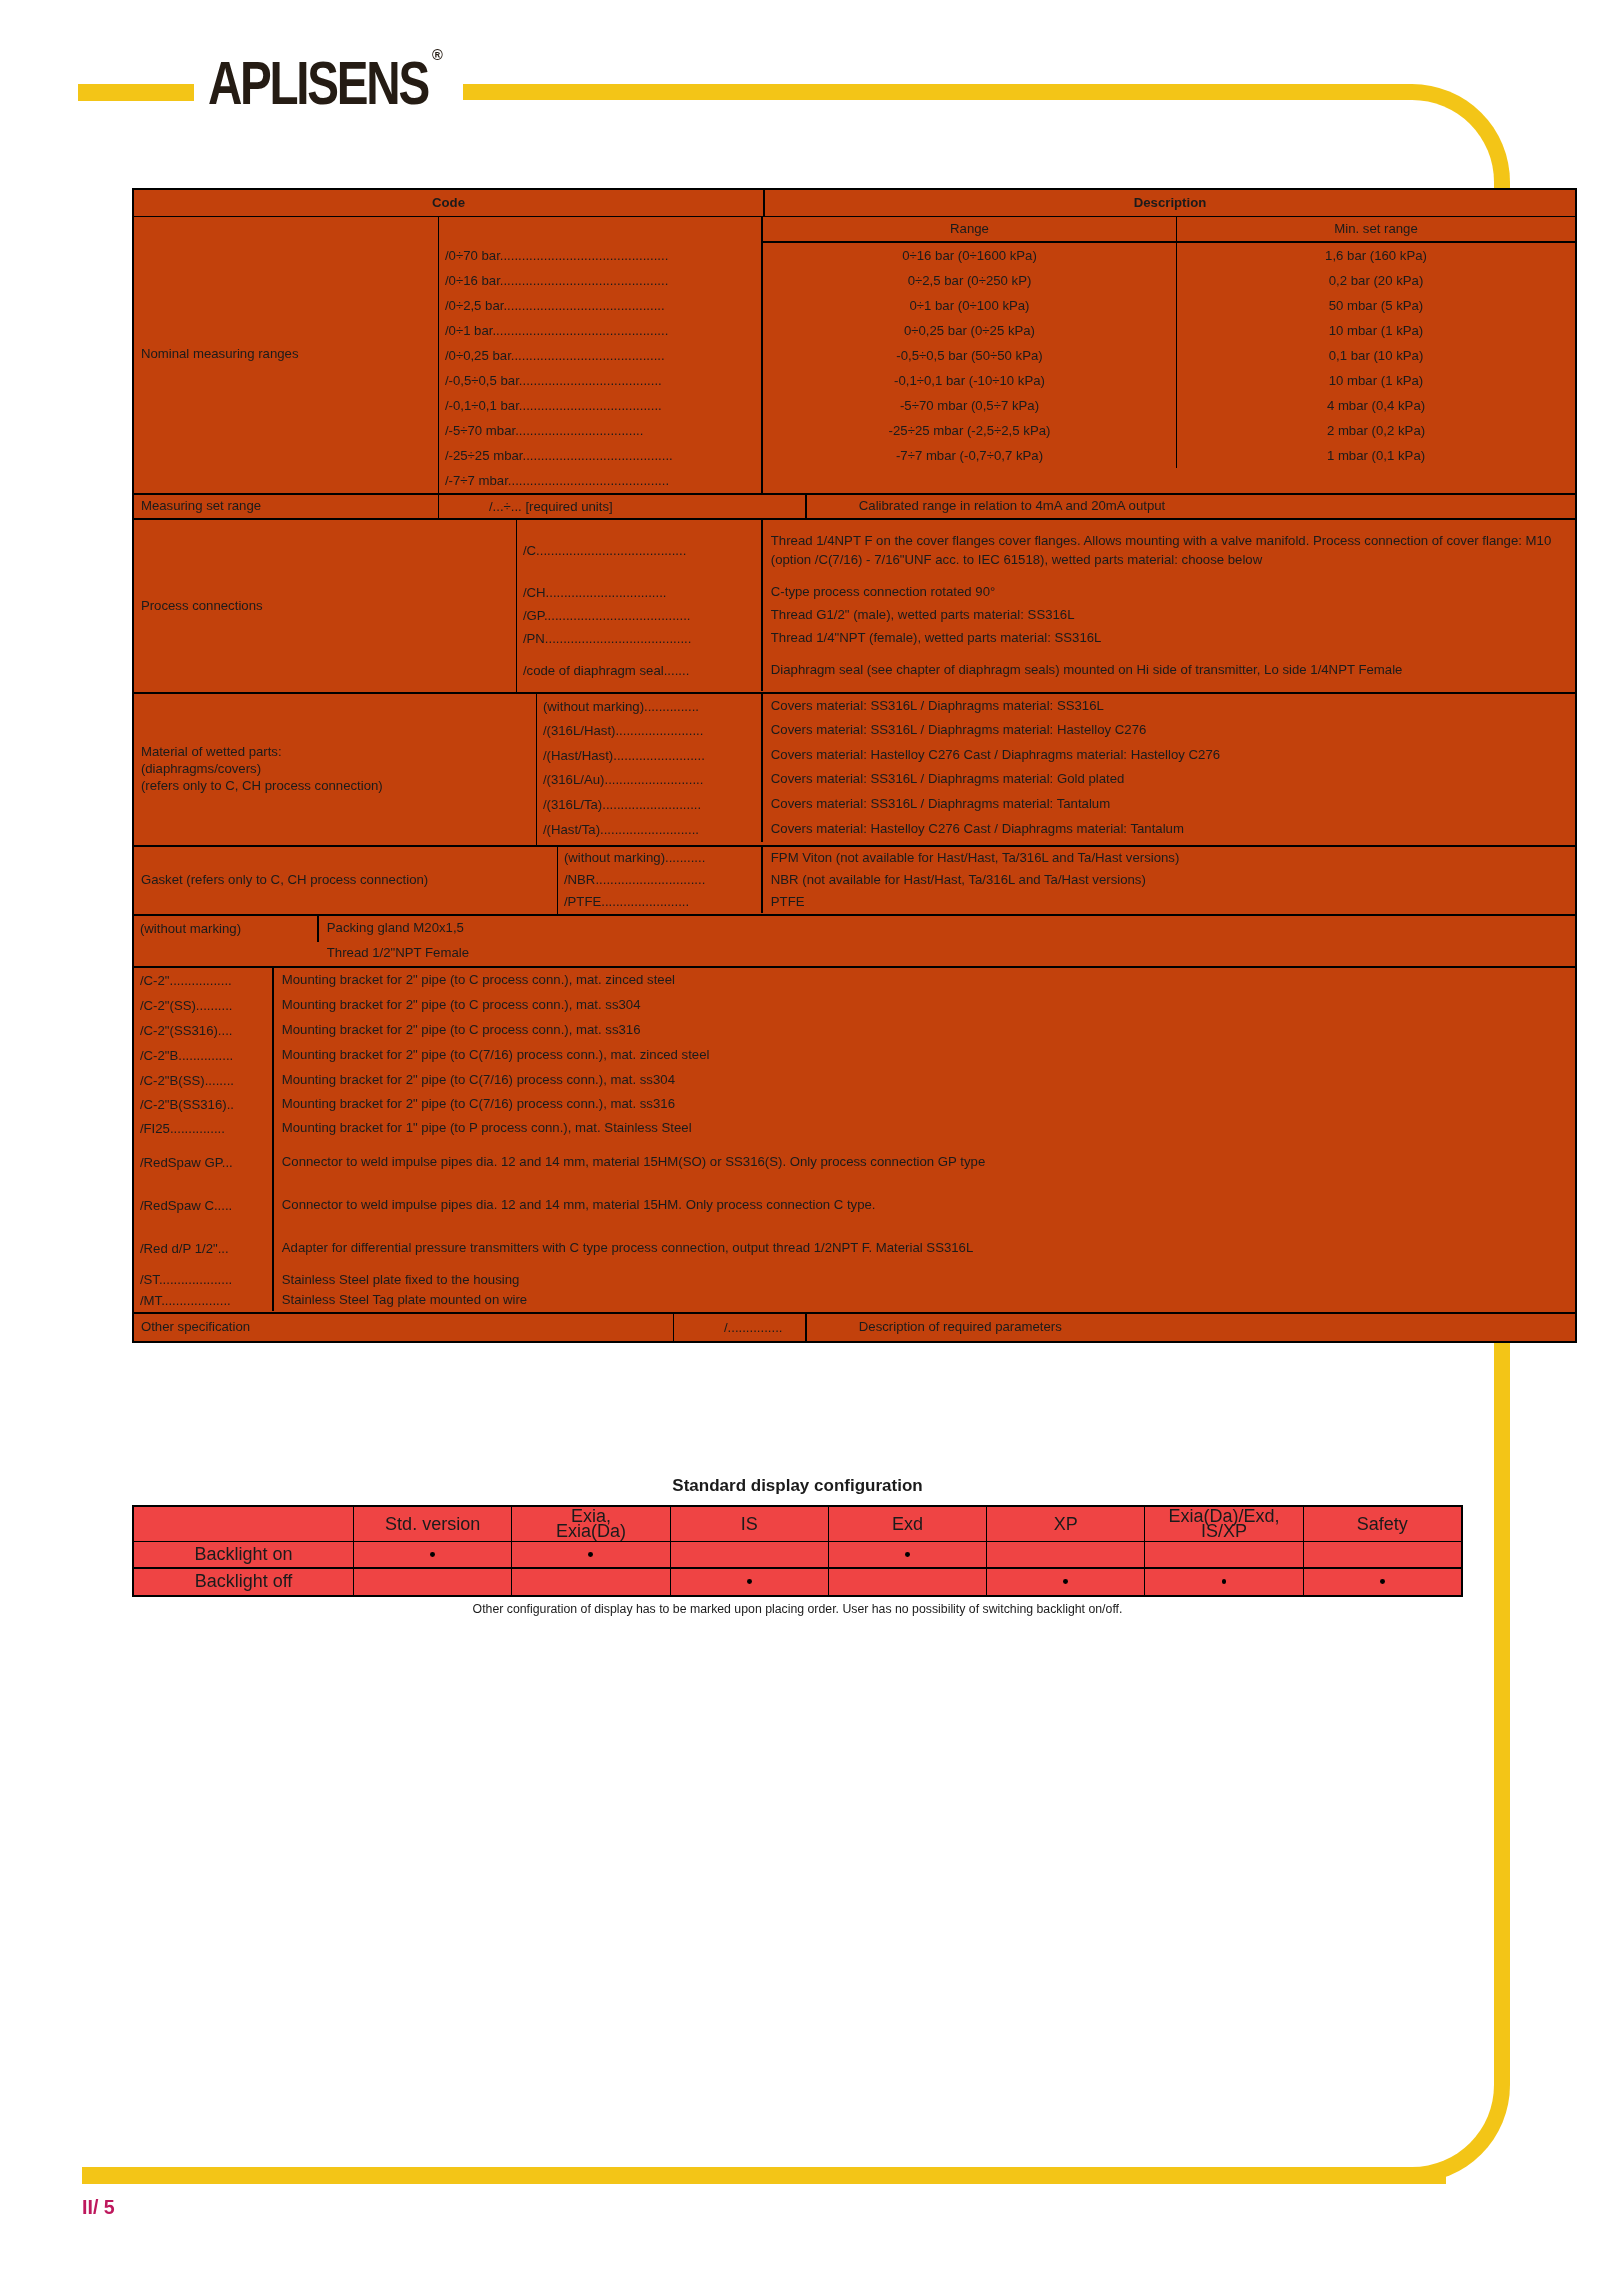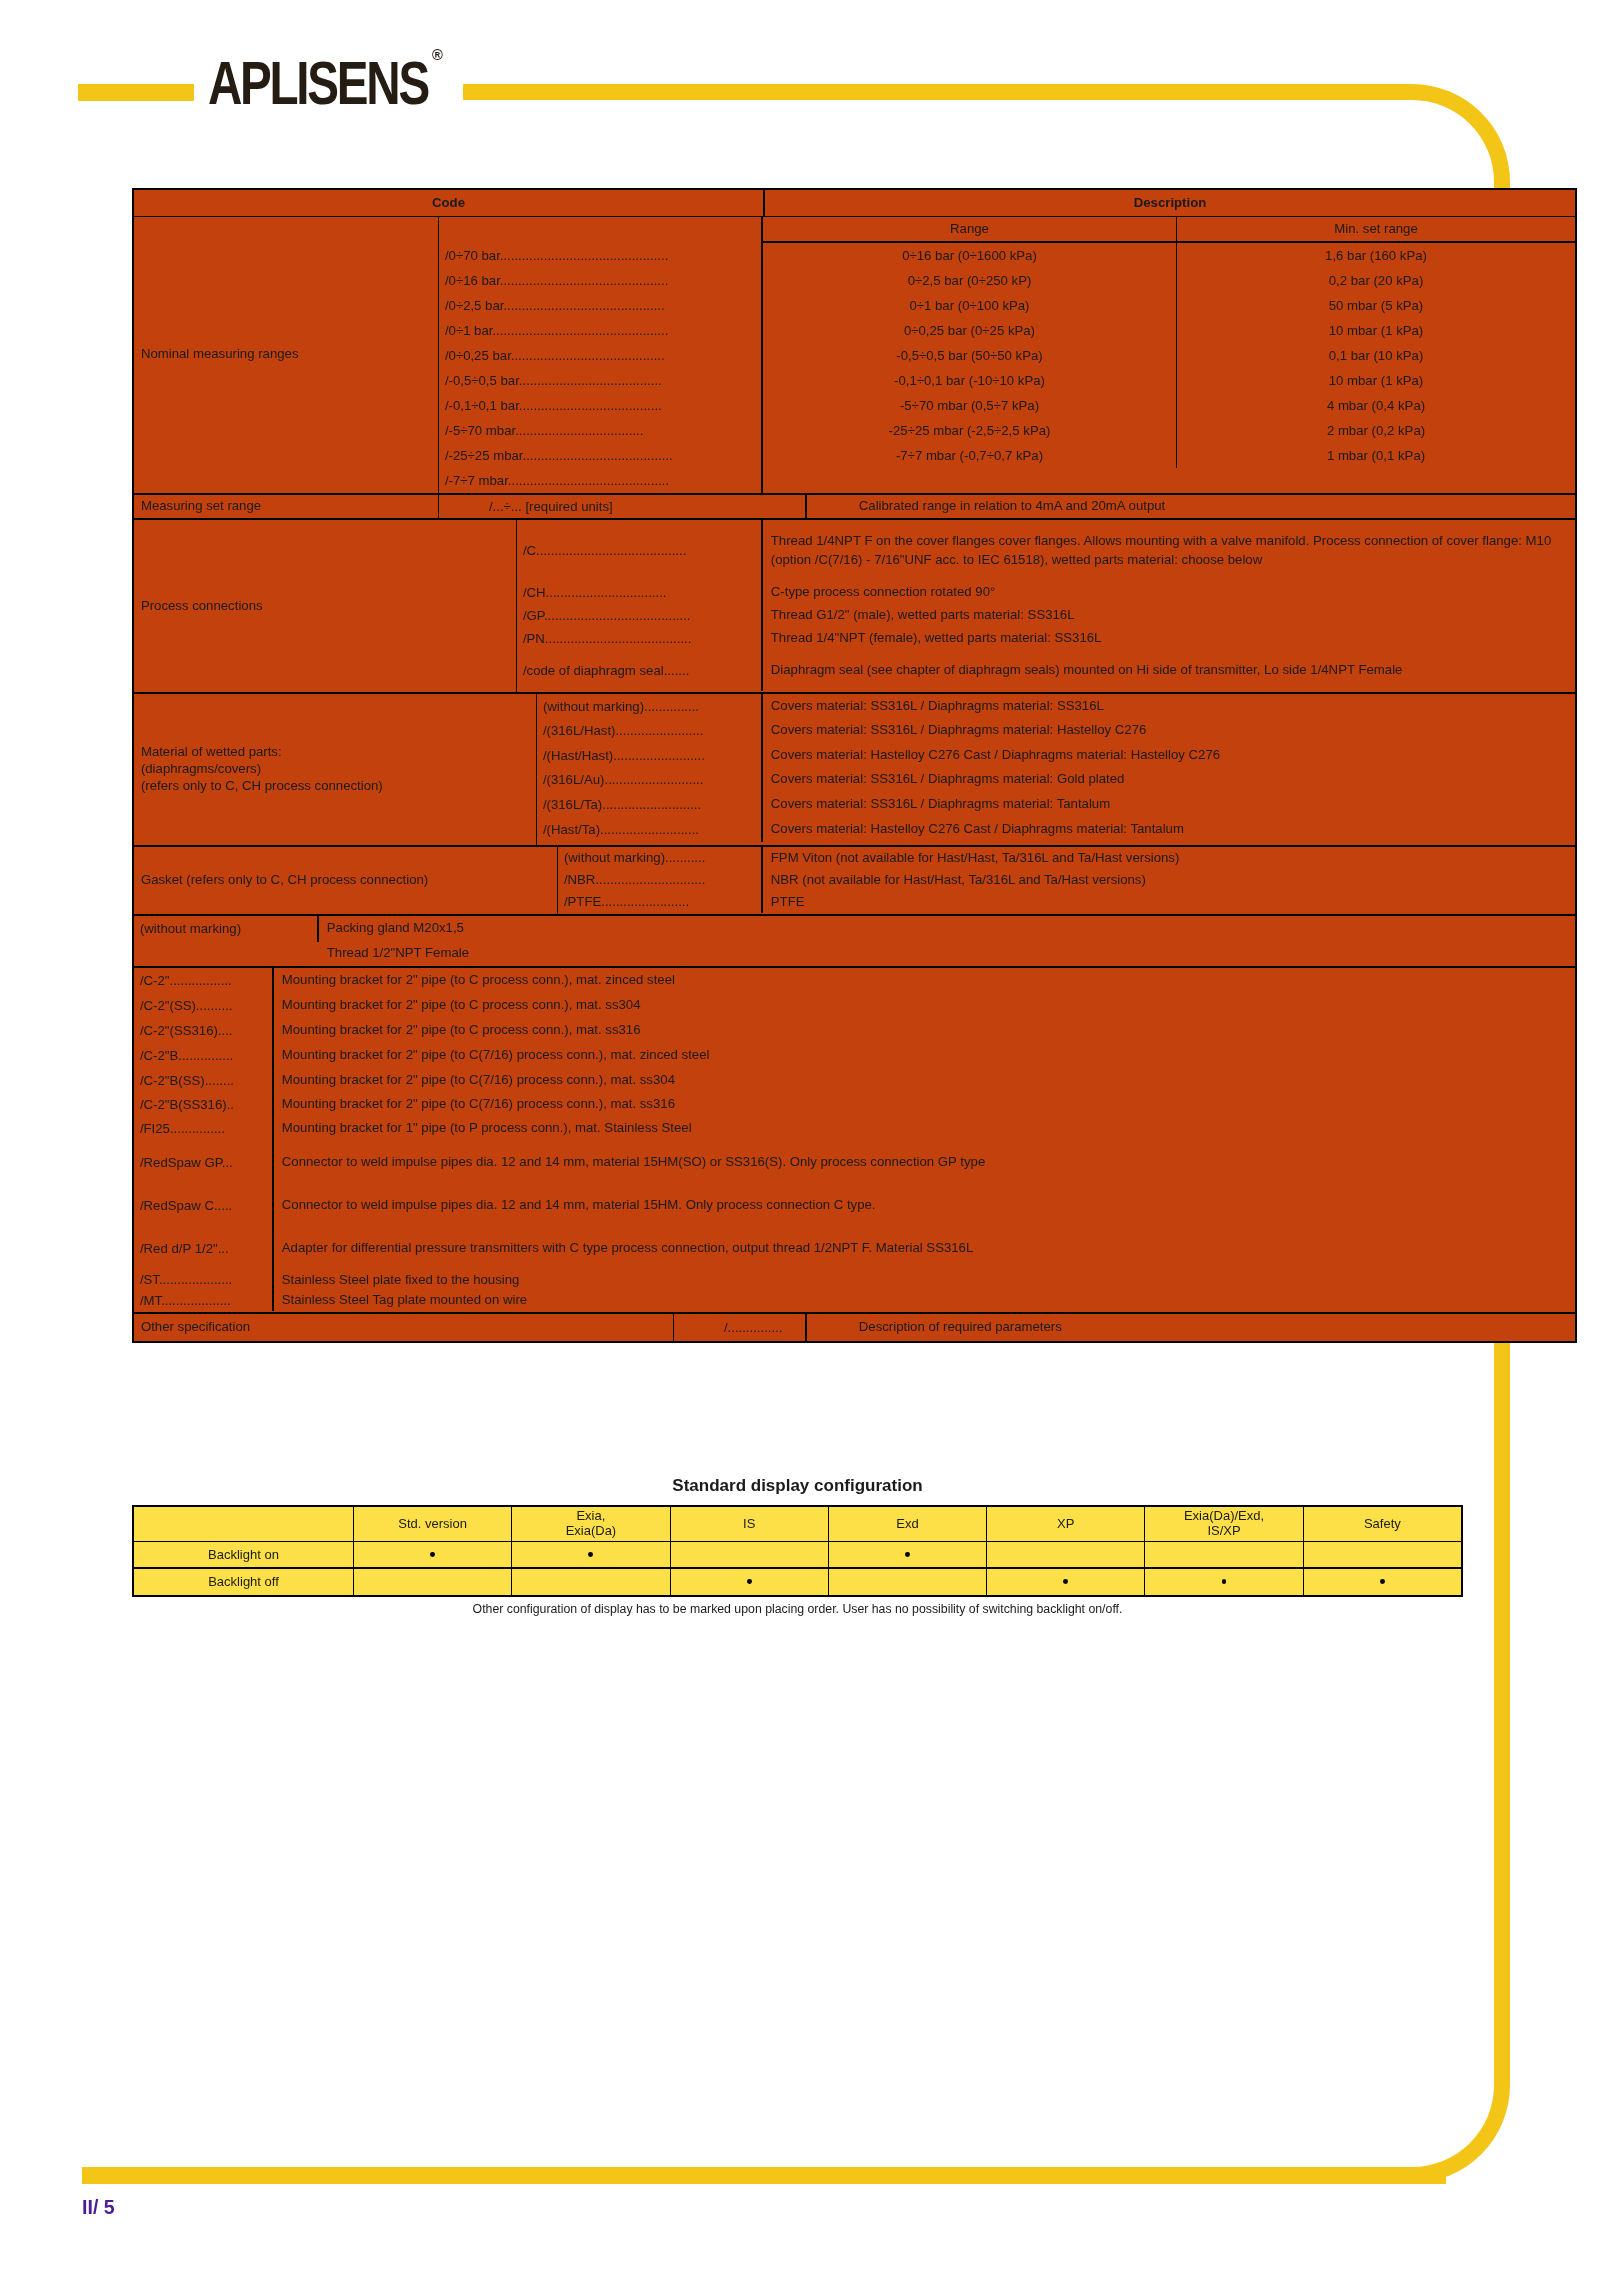--- a/index.html
+++ b/index.html
@@ -62,33 +62,33 @@
   .nsub { display:flex; height:26.5px; border-bottom:2px solid #000; }
   .nsub > div, .nrow > div { display:flex; align-items:center; justify-content:center; }
   .range-w { width:414px; border-right:1px solid #000; }
   .min-w { flex:1; }
   .nrow { display:flex; height:25px; }
 
   
   .disp-title { position:absolute; left:132px; top:1476px; width:1331px;
     text-align:center; font-weight:bold; font-size:17px; }
   .disp-table { position:absolute; left:132px; top:1505px; width:1331px;
-    border:2px solid #000; font-size:13px; background:#fde047; }
+    border:2px solid #000; font-size:18px; background:#ef4444; }
   .d-hdr { display:flex; height:35px; border-bottom:1px solid #000; }
   .d-row { display:flex; height:26.5px; }
   .d-row.first { border-bottom:2.5px solid #000; }
   .d-lbl { width:220px; border-right:1px solid #000; display:flex; align-items:center; justify-content:center; }
   .d-col { flex:1; border-right:1px solid #000; display:flex; align-items:center; justify-content:center;
            text-align:center; white-space:pre-line; line-height:14.7px; }
   .d-col.end { border-right:none; }
   .dot { width:4.9px; height:4.9px; border-radius:50%; background:#000; }
   .disp-note { position:absolute; left:132px; top:1602px; width:1331px;
     text-align:center; font-size:12.3px; }
 
-  .footer-page { position:absolute; left:82px; top:2196px; font-size:19.6px; font-weight:bold; color:#4c1d95; }
+  .footer-page { position:absolute; left:82px; top:2196px; font-size:19.6px; font-weight:bold; color:#be185d; }
 </style>
 </head>
 <body>
 
 <div class="bar bar-left"></div>
 <div class="frame"></div>
 <div class="bar bar-bottom"></div>
 <div class="logo">
   <span class="logo-text">APLISENS</span>
 </div>

